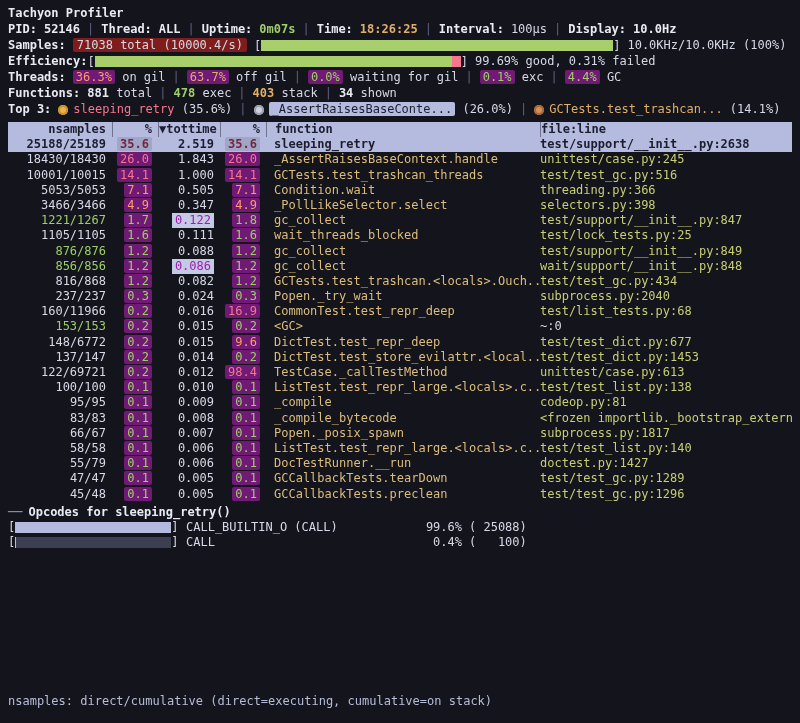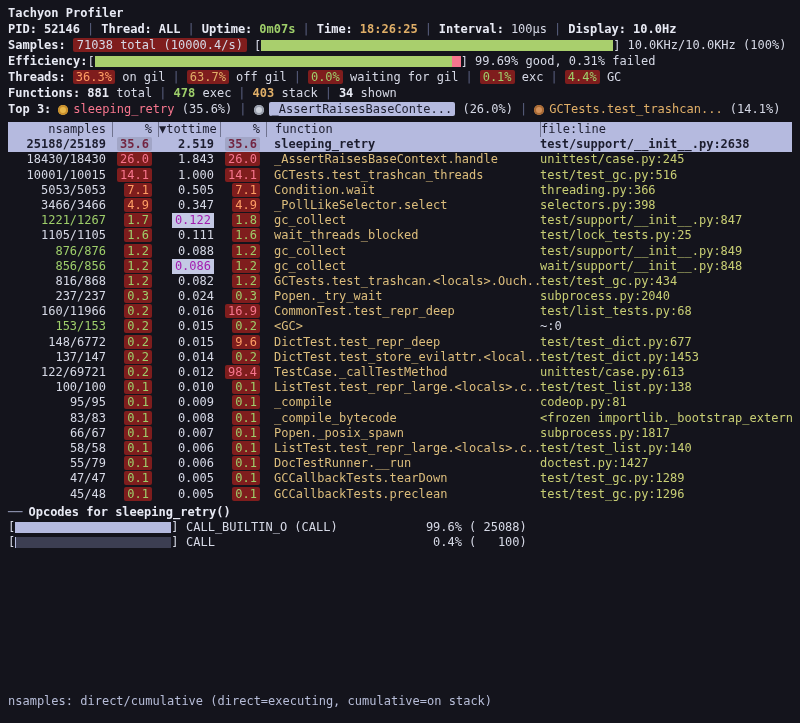--- a/index.html
+++ b/index.html
@@ -15,21 +15,21 @@
   }
   .topline{height:16px;line-height:16px;white-space:nowrap}
   .b{font-weight:bold;color:#e8eaf4}
   .sep{color:#5a6080;margin:0 7px}
   .gap{margin-right:7px}
   .grn{color:#9ece6a}
   .yel{color:#e0af68}
   .org{color:#ff9e64}
   .red{color:#f7768e}
   .wht{color:#d6d9e6}
-  .badge{background:#7f1d1d;border-radius:2px;padding:0 3px}
+  .badge{background:#701a75;border-radius:2px;padding:0 3px}
   .chip{background:#c4c9e4;color:#a21caf;border-radius:2px;padding:3px 3px}
   .sample-badge{background:#7f1d1d;border-radius:2px;padding:0 4px}
   .hl-badge{background:#b5badf;color:#1c1d2e;border-radius:2px;padding:0 3px}
 
   .bar{display:inline-flex;align-items:center;vertical-align:middle}
   .bracket{color:#d6d9e6}
   .track{height:11px;background:#262634;display:inline-flex;overflow:hidden}
   .fill-green{height:100%;background:#a9cf6d}
   .fill-pink{height:100%;background:#f7768e}
   .samples-track{width:352px}
@@ -47,21 +47,21 @@
   .trow{
     display:grid;
     grid-template-columns:104px 46px 62px 46px 1fr 252px;
     height:15.2px;line-height:15.2px;align-items:center;
     white-space:nowrap;
   }
   .trow .cell{overflow:hidden}
   .c-ns,.c-p1,.c-tt,.c-p2{text-align:right;padding-right:6px}
   .c-fn{padding-left:8px;color:#dcbd7c}
   .c-fl{color:#c8ce74}
-  .thead{background:#b5badf;color:#1c1d2e;font-weight:normal}
+  .thead{background:#b5badf;color:#1c1d2e;font-weight:bold}
   .thead .cell{color:#1c1d2e}
   .thead .cell + .cell{border-left:1px solid rgba(28,29,46,.45)}
   .sel{background:#b5badf;color:#1c1d2e;font-weight:bold}
   .sel .c-fn,.sel .c-fl{color:#1c1d2e}
   .sel .badge{background:rgba(20,20,28,.12);color:#732642}
 
   .opsep{height:15px;line-height:15px;margin-top:3px;white-space:nowrap}
   .opsep .rule{color:#9aa0bd;margin-right:6px}
   .oprow{display:grid;grid-template-columns:178px 228px 48px auto;height:15.2px;line-height:15.2px;align-items:center;white-space:nowrap}
   .op-bar .track{width:156px;background:#3c3e52}

